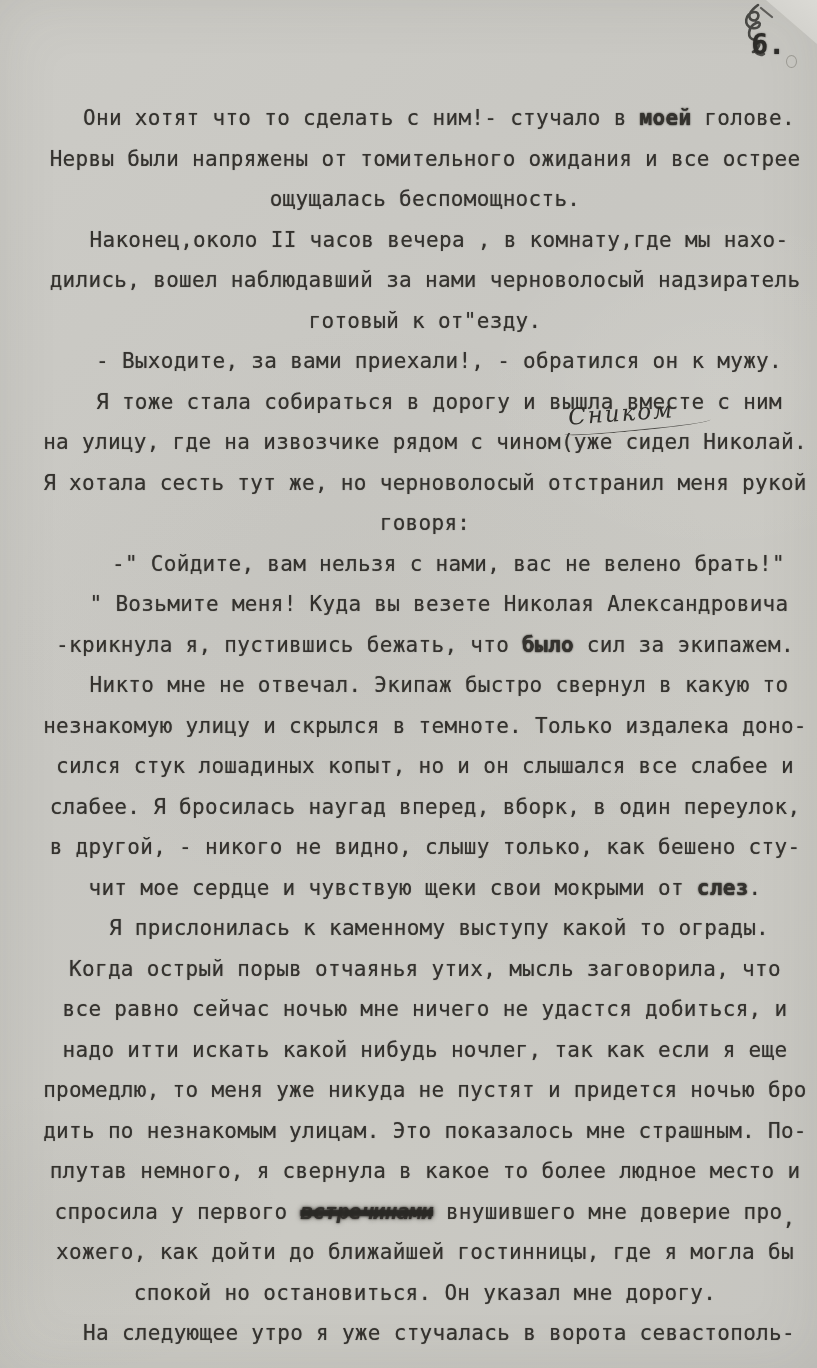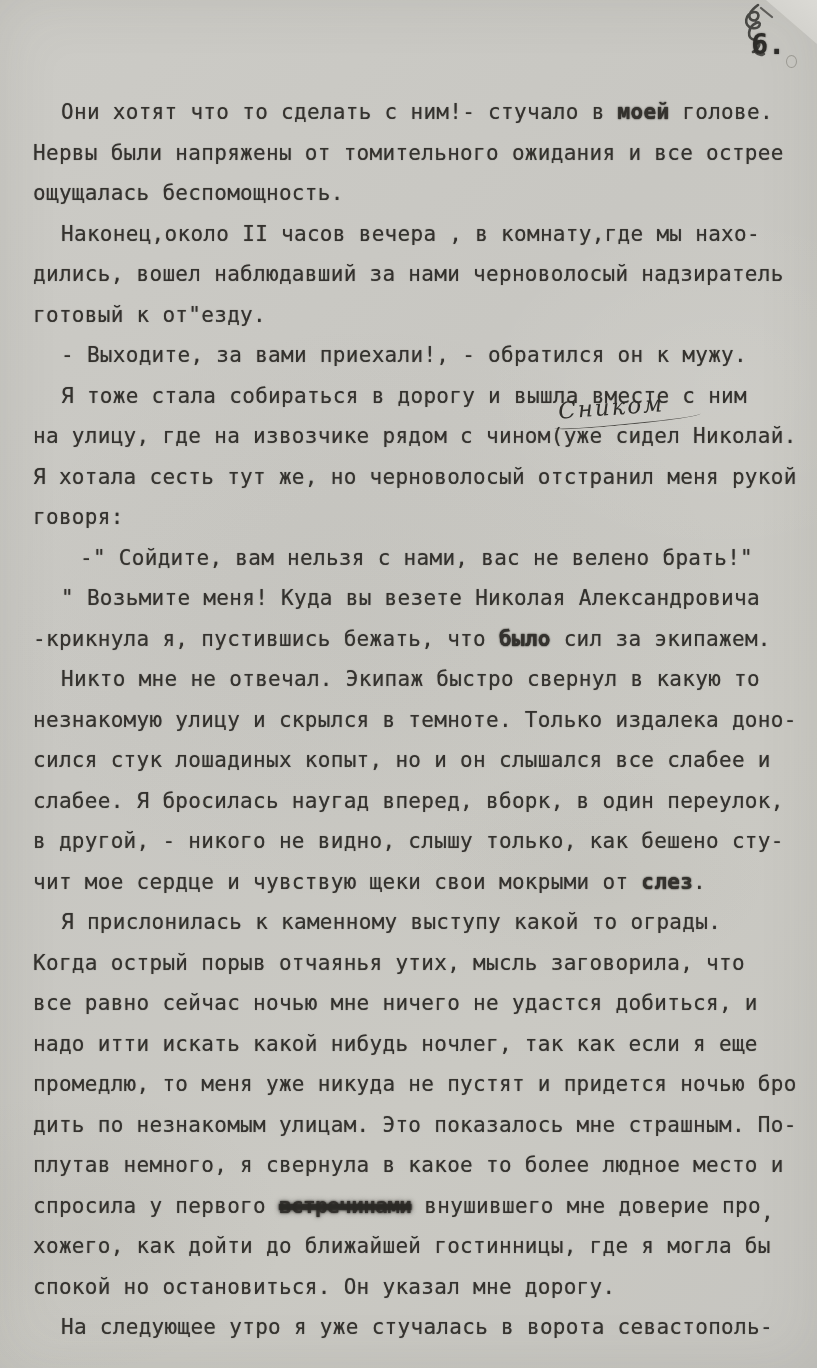--- a/index.html
+++ b/index.html
@@ -26,33 +26,35 @@
   .page-number {
     position:absolute; top:28px; right:32px;
     font-size:28px; font-weight:bold; color:#2d2c29;
     text-shadow:0 0 1.5px rgba(40,40,36,.75);
   }
   .ghost-ring {
     position:absolute; top:55px; right:20px; width:9px; height:11px;
     border:1px solid rgba(120,118,110,.55); border-radius:50%;
   }
   .typed-lines {
-    position:absolute; top:92px; left:33px; width:784px;
+    position:absolute; top:98px; left:33px; width:784px;
     font-size:21px; line-height:40.5px; letter-spacing:.3px;
     color:#34322e; white-space:pre;
     text-shadow:0 0 1px rgba(52,50,46,.6);
+    text-align:center;
   }
   .line { height:40.5px; overflow:visible; }
   .indent1 { padding-left:28px; }
   .indent2 { padding-left:47px; }
   .p-b { font-weight:bold; text-shadow:0 0 2px rgba(38,36,32,.85), 0 0 1px rgba(38,36,32,.9); }
   .p-x {
     font-weight:bold; letter-spacing:-.6px;
     text-decoration:line-through; text-decoration-thickness:6px; text-decoration-color:rgba(43,41,38,.8);
     text-shadow:0 0 2px rgba(43,41,38,.95), 0 0 5px rgba(43,41,38,.5);
+    font-style:italic;
   }
   .p-s { display:inline-block; transform:translateY(.3em); }
   .p-hw { position:relative; display:inline-block; width:0; overflow:visible; vertical-align:baseline; }
   .hw-word {
     position:absolute; left:-6px; bottom:16px; white-space:nowrap;
     font-family:"DejaVu Serif", serif; font-style:italic; font-weight:normal;
     font-size:23px; letter-spacing:2px; color:#2f2e2a;
     transform:rotate(-4deg); text-shadow:none;
   }
   .hw-word::after {

